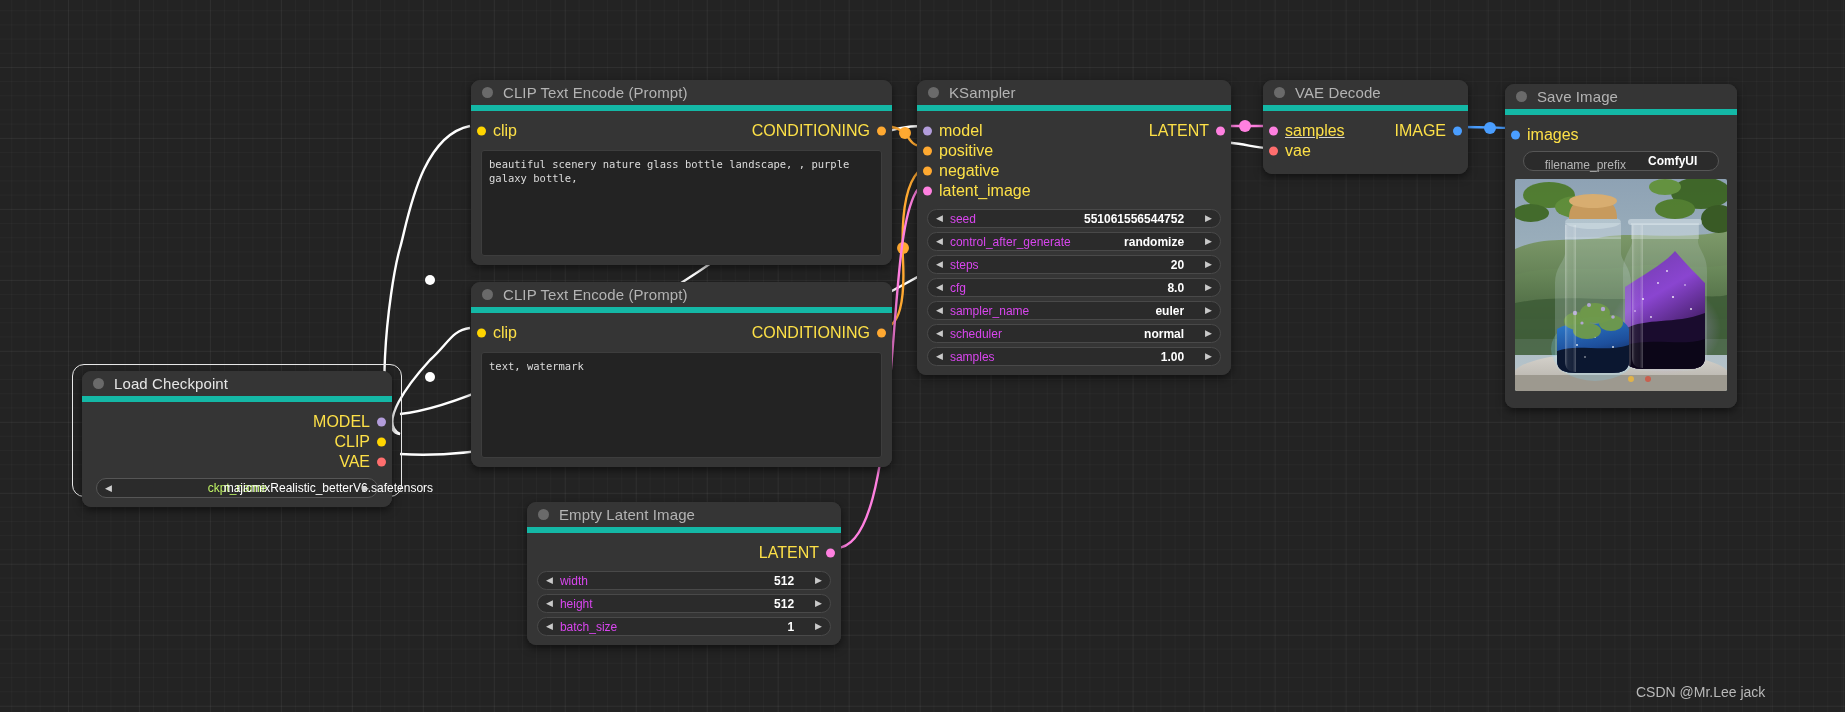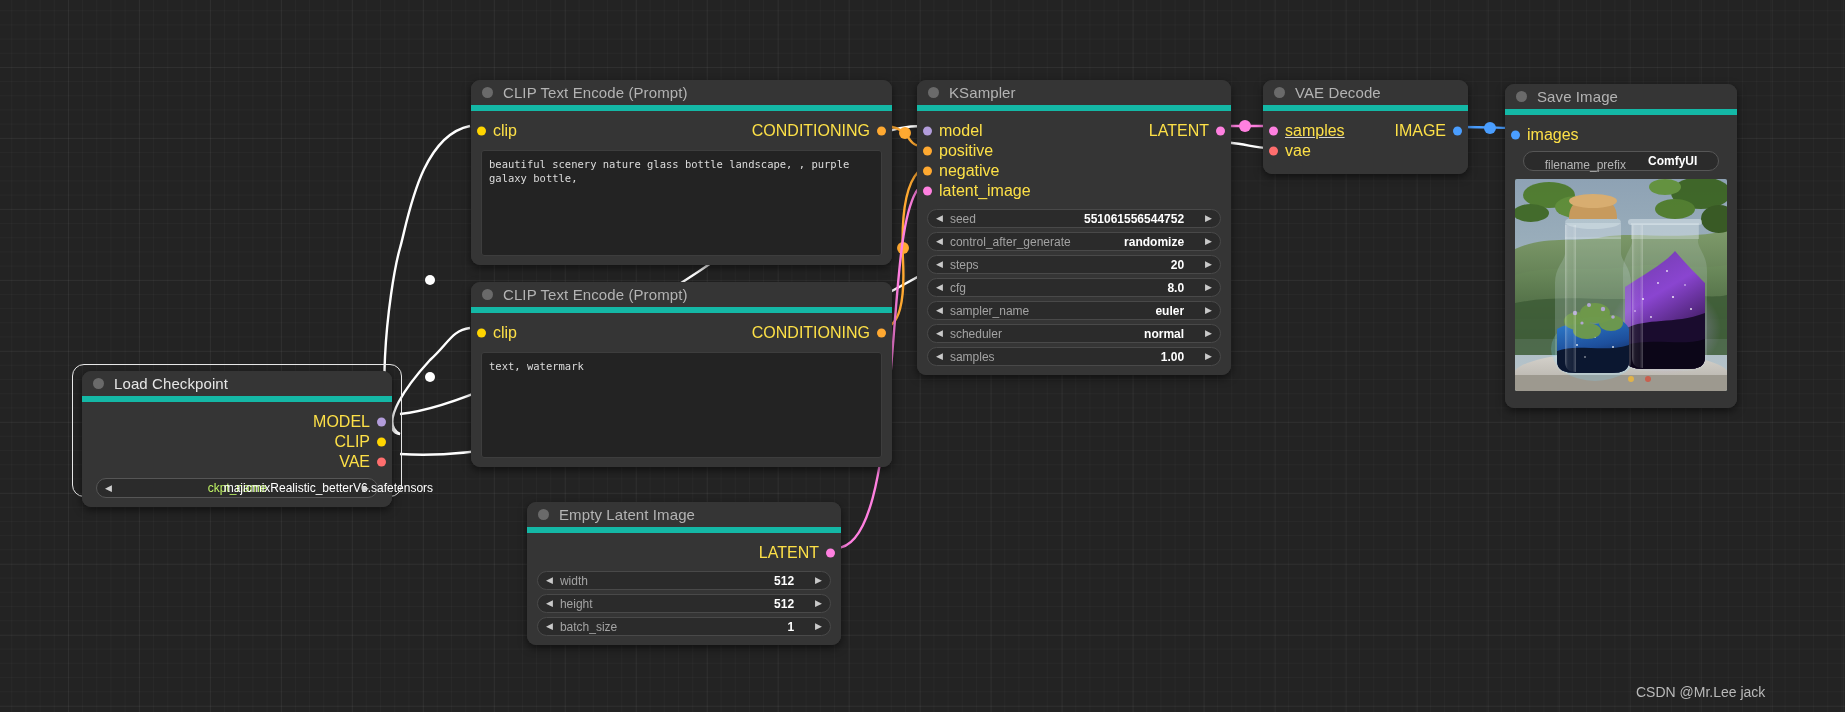--- a/index.html
+++ b/index.html
@@ -73,21 +73,21 @@
     background: #2b2b2b;
     border: 1px solid #494949;
     border-radius: 10px;
     display: flex; align-items: center;
     padding: 0 8px;
     font-size: 12px;
     color: #b4b4b4;
     position: relative;
   }
   .widget .arrow { color: #c9c9c9; font-size: 9px; line-height: 1; }
-  .widget .wlabel { margin-left: 7px; color: #a3a3a3; white-space: nowrap; }
+  .widget .wlabel { margin-left: 7px; color: #d946ef; white-space: nowrap; }
   .widget .wvalue { margin-left: auto; margin-right: 21px; color: #ffffff; font-weight: bold; white-space: nowrap; }
 
   .textarea {
     margin: 9px 10px 0 10px;
     background: #232323;
     border: 1px solid #3d3d3d;
     border-radius: 3px;
     color: #dcdcdc;
     font-family: "DejaVu Sans Mono", monospace;
     font-size: 10.5px;

